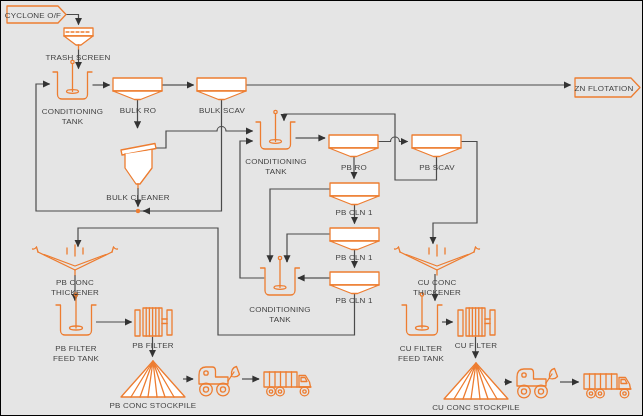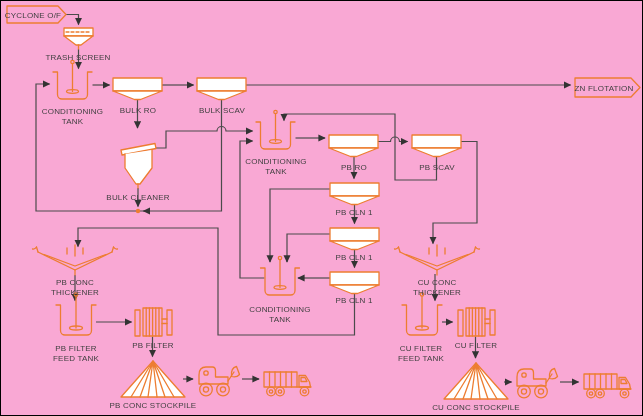--- a/index.html
+++ b/index.html
@@ -1,16 +1,16 @@
 <!DOCTYPE html>
 <html><head>
 <meta charset="utf-8">
 <style>
   html,body{margin:0;padding:0;background:#fff;}
-  .canvas{width:643px;height:416px;position:relative;background:#f9a8d4;}
+  .canvas{width:643px;height:416px;position:relative;background:#e5e5e5;}
   svg{display:block;font-family:"Liberation Sans",sans-serif;}
   .eq{stroke:#ED7D31;fill:none;stroke-width:1.3;stroke-linejoin:round;stroke-linecap:round;}
   .ln{stroke:#4b4b4b;fill:none;stroke-width:1.2;}
   .lbl{font-size:8px;fill:#3f3f3f;text-anchor:middle;letter-spacing:.2px;}
   .frame{fill:none;stroke:#000;stroke-width:1;}
 </style>
 </head>
 <body>
 
 <div class="canvas">

